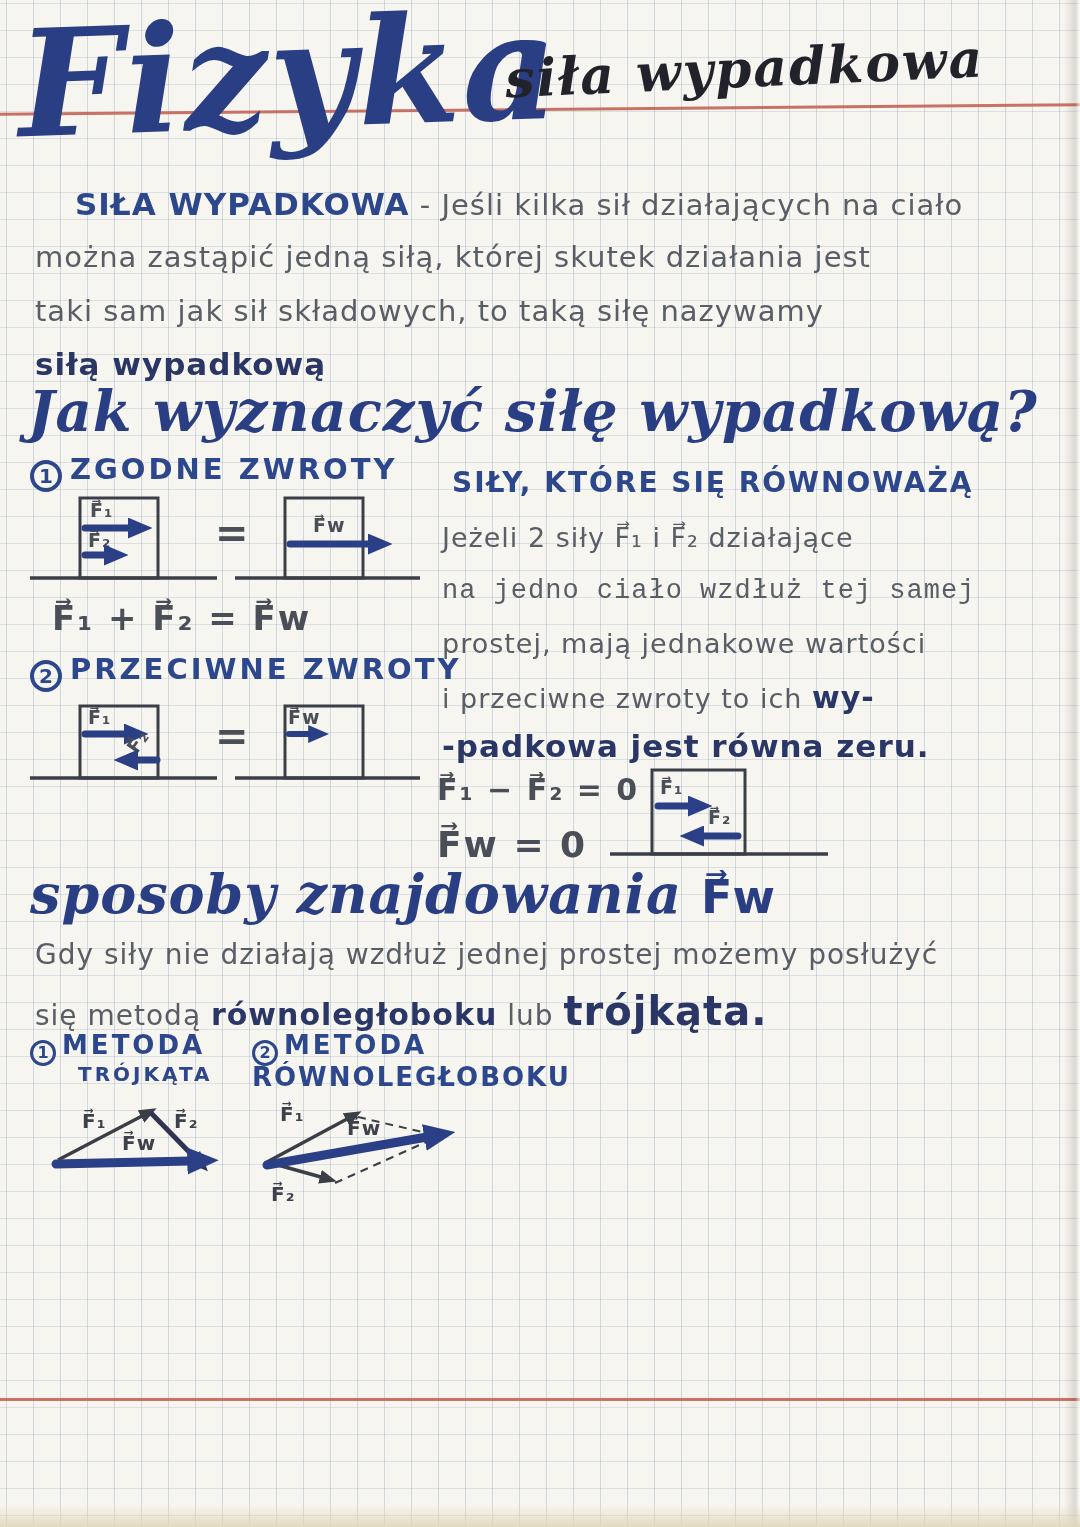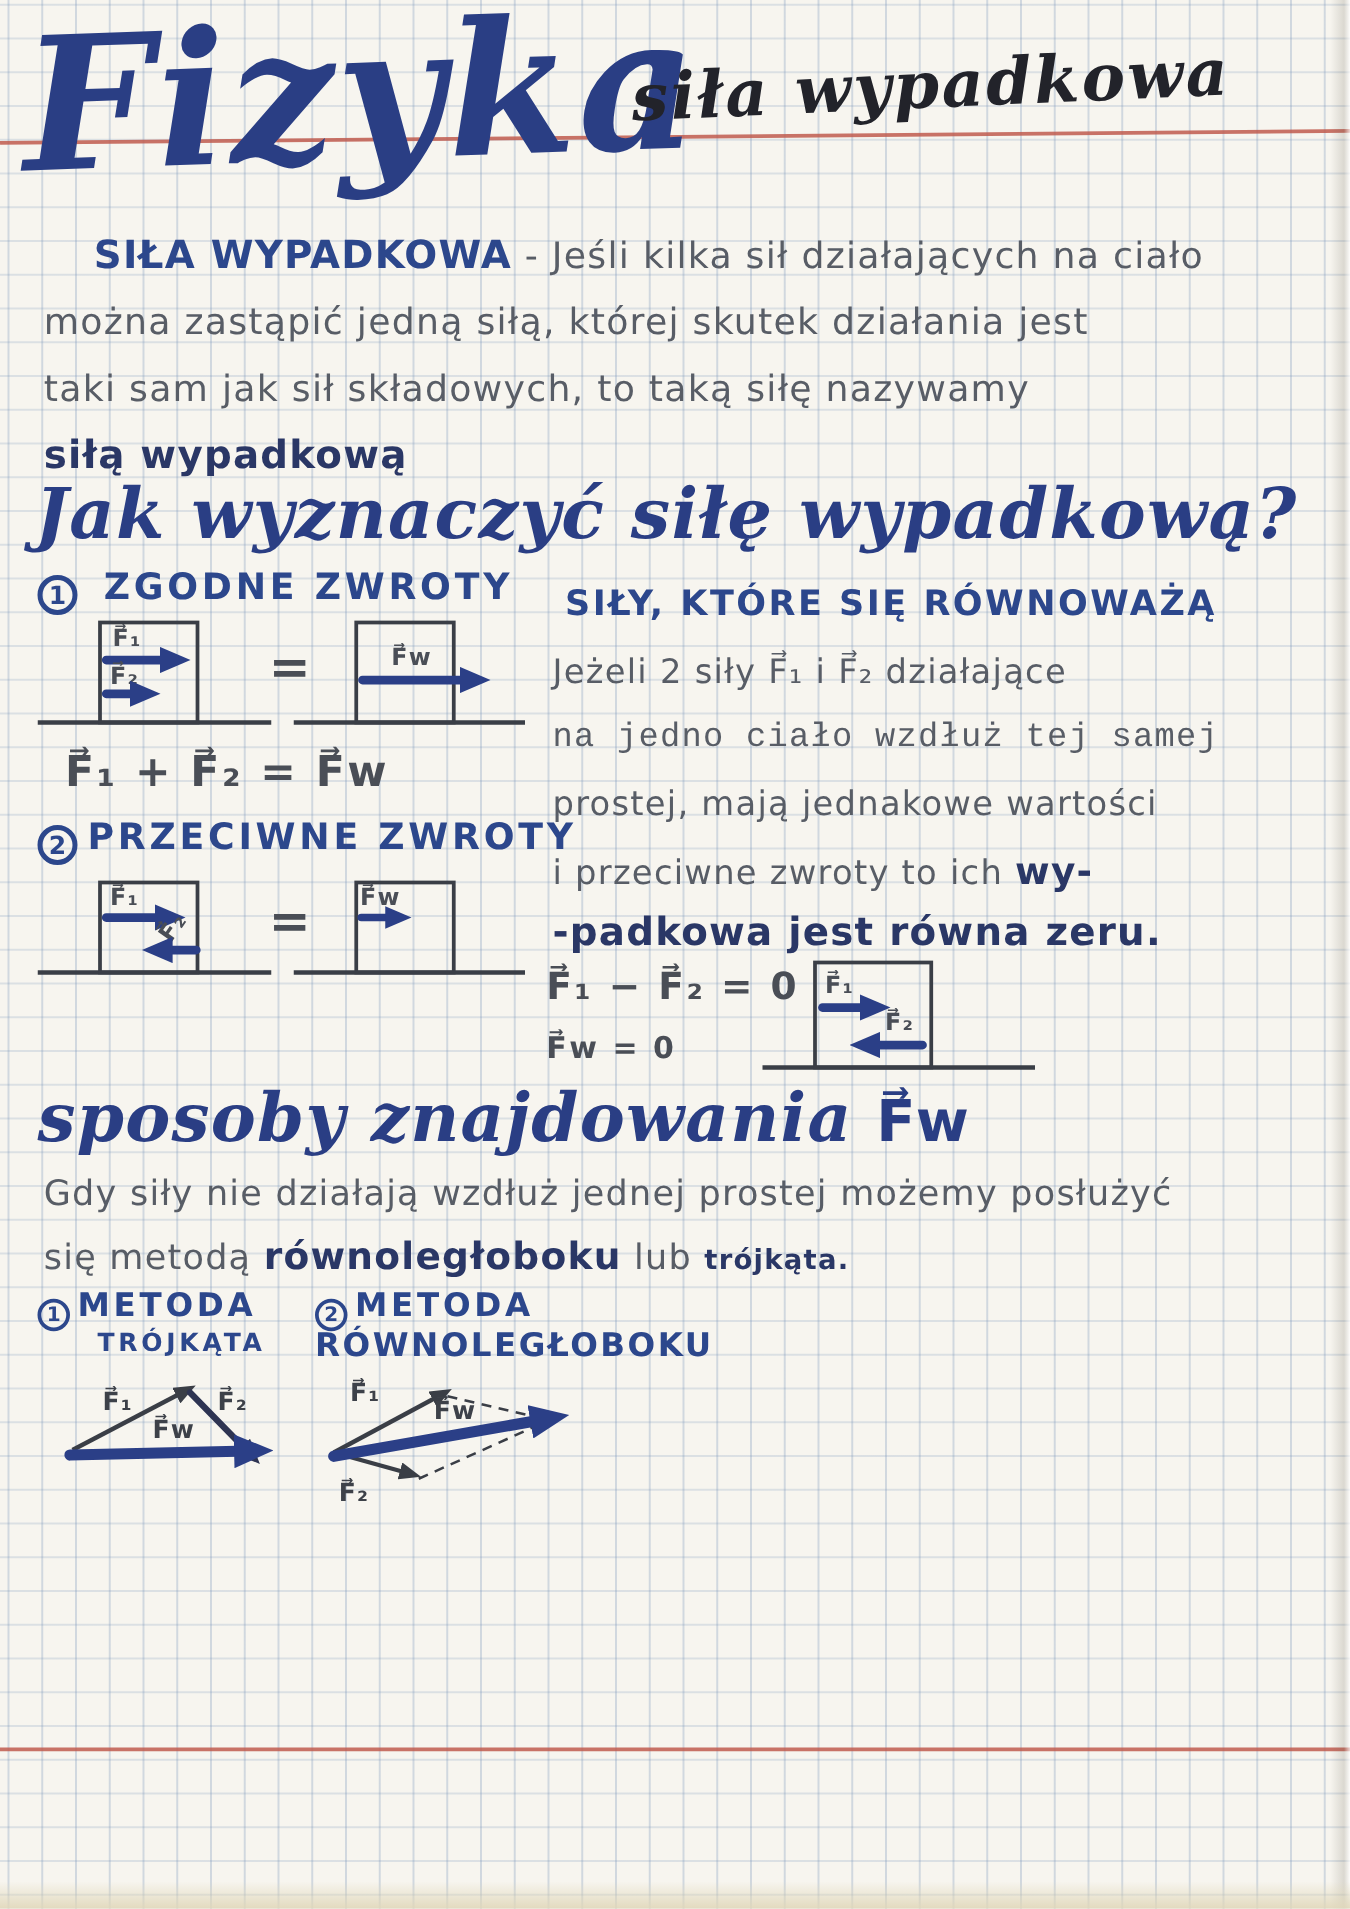--- a/index.html
+++ b/index.html
@@ -68,21 +68,21 @@
   <div class="abs nw" style="left:35px; top:186px; font-size:29px; letter-spacing:1px;padding-left:40px;">
     <span class="pen-blue" style="font-size:31px;">SIŁA WYPADKOWA</span><span class="pencil"> - Jeśli kilka sił działających na ciało</span>
   </div>
   <div class="abs pencil nw" style="left:35px; top:240px; font-size:29px; letter-spacing:1px;">można zastąpić jedną siłą, której skutek działania jest</div>
   <div class="abs pencil nw" style="left:35px; top:294px; font-size:29px; letter-spacing:1px;">taki sam jak sił składowych, to taką siłę nazywamy</div>
   <div class="abs bold-navy nw" style="left:35px; top:346px; font-size:31px; letter-spacing:1px;">siłą wypadkową</div>
 
   <div class="abs script nw" style="left:28px; top:378px; font-size:56px; letter-spacing:1px;">Jak wyznaczyć siłę wypadkową?</div>
 
   <div class="abs nw" style="left:30px; top:452px; font-size:29px;">
-    <span class="circ">1</span><span class="pen-blue" style="letter-spacing:3px;margin-left:13px;">ZGODNE ZWROTY</span>
+    <span class="circ">1</span><span class="pen-blue" style="letter-spacing:3px;">ZGODNE ZWROTY</span>
   </div>
 
   <svg class="abs" style="left:30px; top:492px;" width="420" height="155">
     <line x1="0" y1="86" x2="187" y2="86" stroke="#3a3e46" stroke-width="3.5"></line>
     <rect x="50" y="6" width="78" height="80" fill="none" stroke="#3a3e46" stroke-width="3"></rect>
     <text class="dlabel" x="60" y="25">F⃗₁</text>
     <line x1="55" y1="36" x2="100" y2="36" stroke="#2b3f87" stroke-width="7" stroke-linecap="round" marker-end="url(#ah-navy)"></line>
     <text class="dlabel" x="58" y="55" font-size="16">F⃗₂</text>
     <line x1="55" y1="63" x2="76" y2="63" stroke="#2b3f87" stroke-width="7" stroke-linecap="round" marker-end="url(#ah-navy)"></line>
     <text class="deq" x="185" y="55">=</text>
@@ -97,21 +97,21 @@
   <div class="abs pen-blue nw" style="left:452px; top:466px; font-size:28px; letter-spacing:2px;">SIŁY, KTÓRE SIĘ RÓWNOWAŻĄ</div>
   <div class="abs pencil nw" style="left:442px; top:522px; font-size:27px; letter-spacing:1px;">Jeżeli 2 siły F⃗₁ i F⃗₂ działające</div>
   <div class="abs pencil nw" style="left:442px; top:576px; font-size:27px; letter-spacing:1px;font-family:Liberation Mono, monospace;">na jedno ciało wzdłuż tej samej</div>
   <div class="abs pencil nw" style="left:442px; top:628px; font-size:27px; letter-spacing:1px;">prostej, mają jednakowe wartości</div>
   <div class="abs nw" style="left:442px; top:680px; font-size:27px; letter-spacing:1px;">
     <span class="pencil">i przeciwne zwroty to ich </span><span class="bold-navy" style="font-size:30px;">wy-</span>
   </div>
   <div class="abs bold-navy nw" style="left:442px; top:728px; font-size:31px; letter-spacing:1px;">-padkowa jest równa zeru.</div>
 
   <div class="abs eq nw" style="left:437px; top:772px; font-size:30px;">F⃗₁ − F⃗₂ = 0</div>
-  <div class="abs eq nw" style="left:437px; top:824px; font-size:24px;">F⃗w = 0</div>
+  <div class="abs eq nw" style="left:437px; top:824px; font-size:36px;">F⃗w = 0</div>
 
   <svg class="abs" style="left:600px; top:766px;" width="235" height="120">
     <line x1="10" y1="88" x2="228" y2="88" stroke="#3a3e46" stroke-width="3.5"></line>
     <rect x="52" y="4" width="93" height="84" fill="none" stroke="#3a3e46" stroke-width="3"></rect>
     <text class="dlabel" x="60" y="28">F⃗₁</text>
     <line x1="58" y1="40" x2="90" y2="40" stroke="#2b3f87" stroke-width="7" stroke-linecap="round" marker-end="url(#ah-navy)"></line>
     <text class="dlabel" x="108" y="58">F⃗₂</text>
     <line x1="138" y1="70" x2="102" y2="70" stroke="#2b3f87" stroke-width="7" stroke-linecap="round" marker-end="url(#ah-navy)"></line>
   </svg>
 
@@ -133,21 +133,21 @@
     <line x1="259" y1="36" x2="280" y2="36" stroke="#2b3f87" stroke-width="6" stroke-linecap="round" marker-end="url(#ah-navy)"></line>
   </svg>
 
 
   <div class="abs nw" style="left:30px; top:862px;">
     <span class="script" style="font-size:54px; letter-spacing:1px;">sposoby znajdowania</span>
     <span class="pen-blue" style="font-size:46px; letter-spacing:0; margin-left:14px; color:#2a3e84;">F⃗w</span>
   </div>
   <div class="abs pencil nw" style="left:35px; top:938px; font-size:28px; letter-spacing:1px;">Gdy siły nie działają wzdłuż jednej prostej możemy posłużyć</div>
   <div class="abs nw" style="left:35px; top:988px; font-size:28px; letter-spacing:1px;">
-    <span class="pencil">się metodą </span><span class="bold-navy" style="font-size:30px;">równoległoboku</span><span class="pencil"> lub </span><span class="bold-navy" style="font-size:22px;">trójkąta.</span>
+    <span class="pencil">się metodą </span><span class="bold-navy" style="font-size:30px;">równoległoboku</span><span class="pencil"> lub </span><span class="bold-navy" style="font-size:40px;">trójkąta.</span>
   </div>
 
   <div class="abs nw" style="left:30px; top:1030px; font-size:26px;">
     <span class="circ sm">1</span><span class="pen-blue" style="letter-spacing:3px;">METODA</span>
   </div>
   <div class="abs pen-blue nw" style="left:78px; top:1062px; font-size:20px; letter-spacing:3px;">TRÓJKĄTA</div>
 
   <div class="abs nw" style="left:252px; top:1030px; font-size:26px;">
     <span class="circ sm">2</span><span class="pen-blue" style="letter-spacing:3px;">METODA</span>
   </div>

